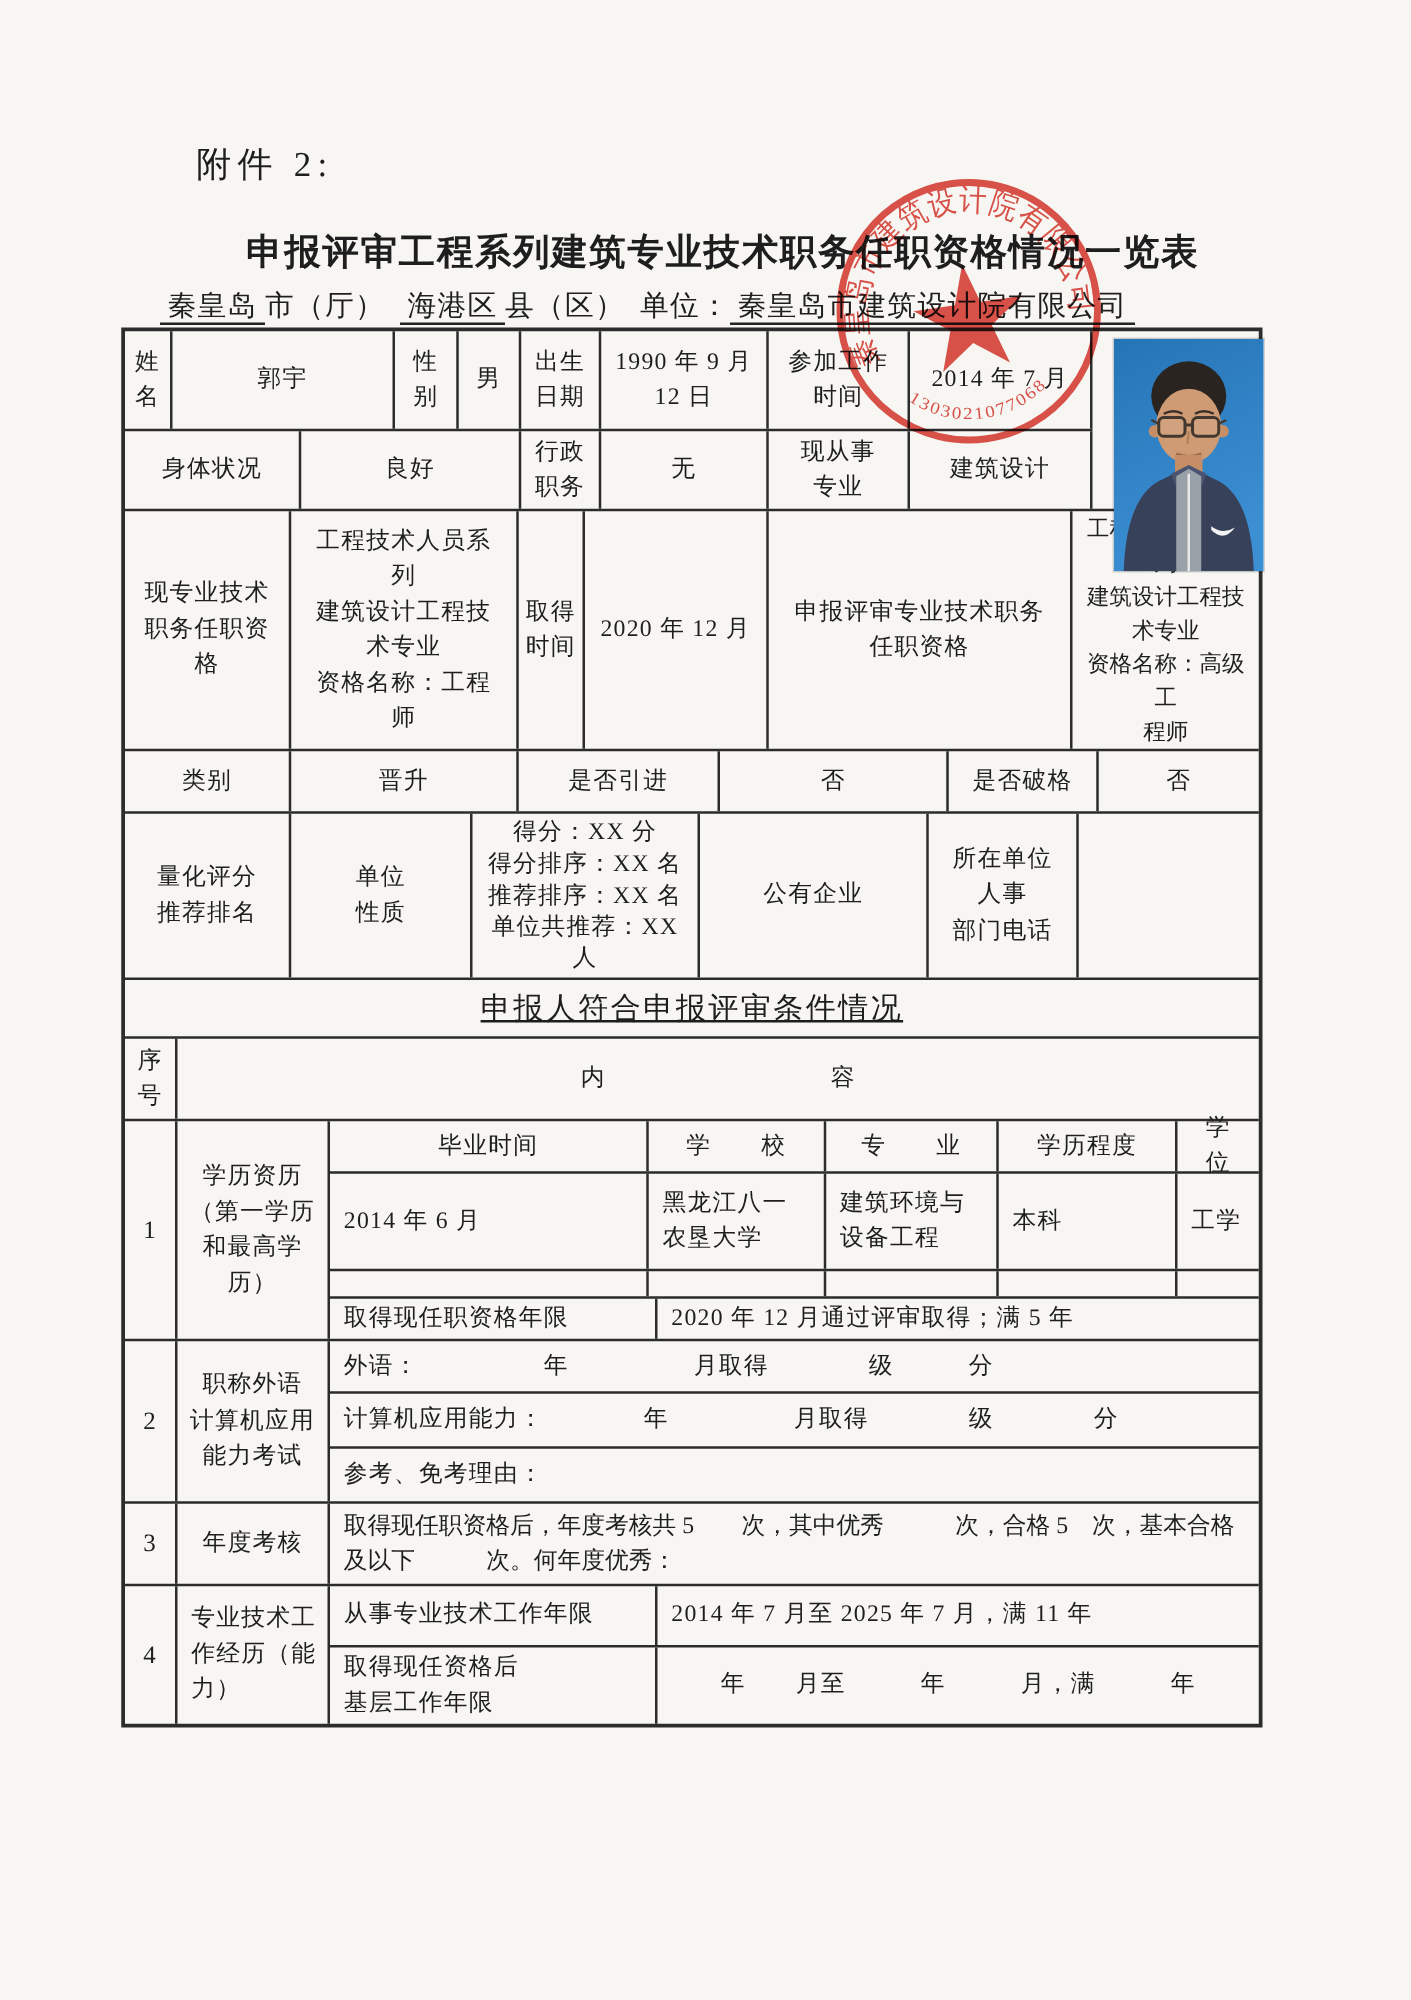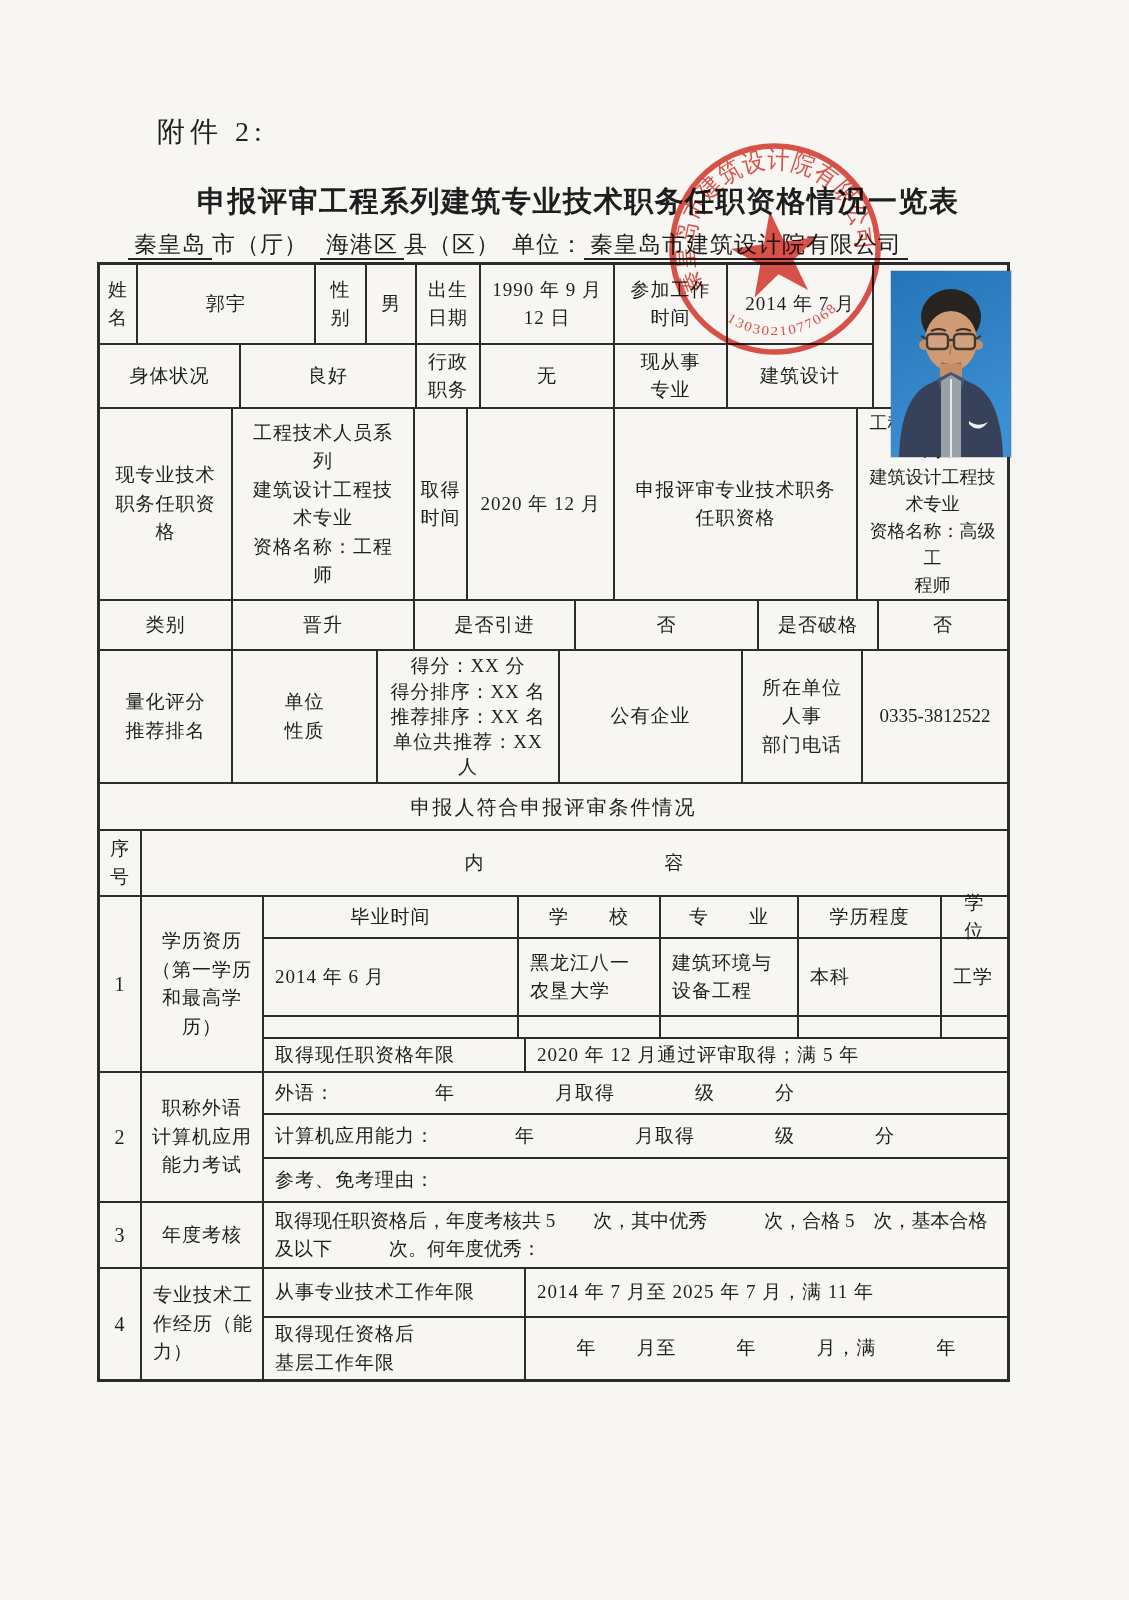--- a/index.html
+++ b/index.html
@@ -39,21 +39,21 @@
     box-sizing:border-box;padding:2px 4px;min-width:0;
     font-size:19px;
   }
   .cell.left{justify-content:flex-start;padding-left:11px;}
   .tx{white-space:pre-wrap;text-align:center;line-height:1.5;letter-spacing:1px;}
   .left .tx{text-align:left;}
   .lh13 .tx{line-height:1.33;}
   .s18 .tx{font-size:18px;letter-spacing:0;}
   .tight .tx{letter-spacing:0;}
   .num .tx{font-size:20px;}
-  .banner .tx{font-size:20px;letter-spacing:2px;}
+  .banner .tx{font-size:24px;letter-spacing:2px;text-decoration:underline;}
 
   
   .photo{
     position:absolute;left:791px;top:6px;width:120px;height:186px;
     z-index:2;box-shadow:0 0 0 1px rgba(0,0,0,.15);
   }
   .photo svg{display:block;}
 
   
   .stamp{
@@ -212,23 +212,20 @@
 单位共推荐：XX
 人</span>
         </div>
       <div class="cell br" style="width:183px">
           <span class="tx">公有企业</span>
         </div>
       <div class="cell br" style="width:120px">
           <span class="tx">所在单位
 人事
 部门电话</span>
-        </div>
-      <div class="cell tight" style="flex:1">
-          <span class="tx">0335-3812522</span>
         </div>
     </div>
 
     <div class="row bb" style="height:45px">
       <div class="cell banner" style="flex:1">
           <span class="tx">申报人符合申报评审条件情况</span>
         </div>
     </div>
 
     <div class="row bb" style="height:64px">

